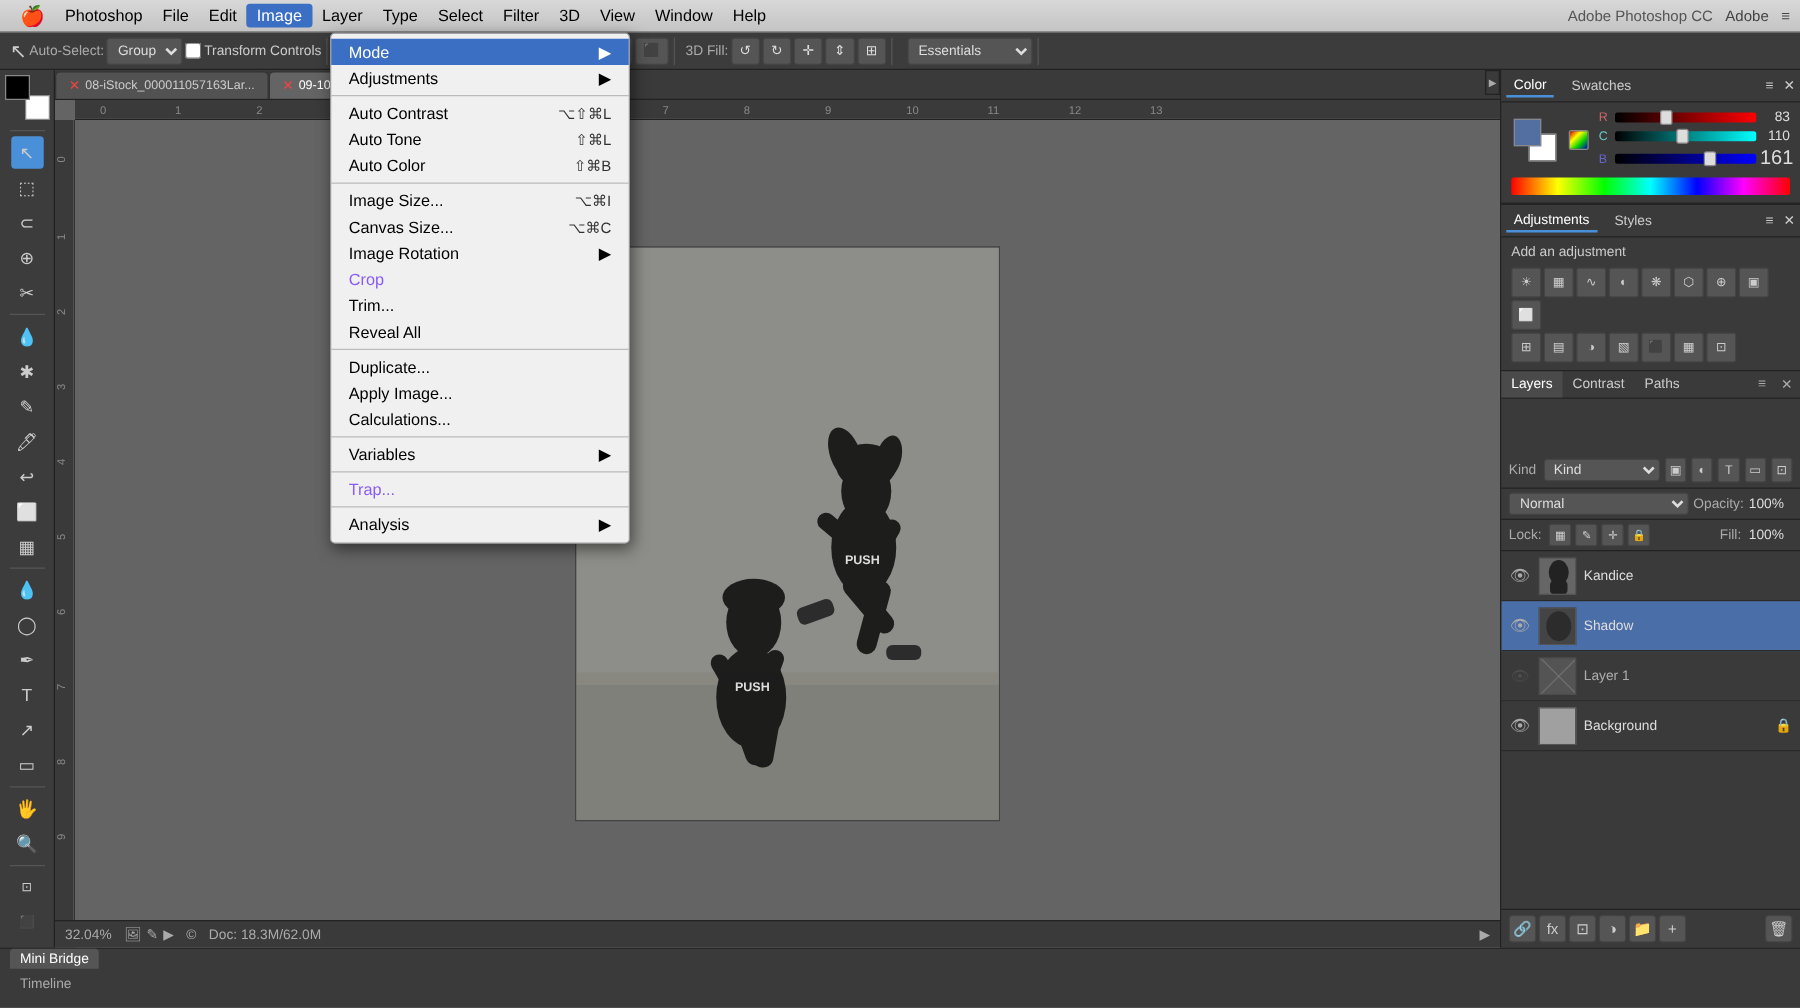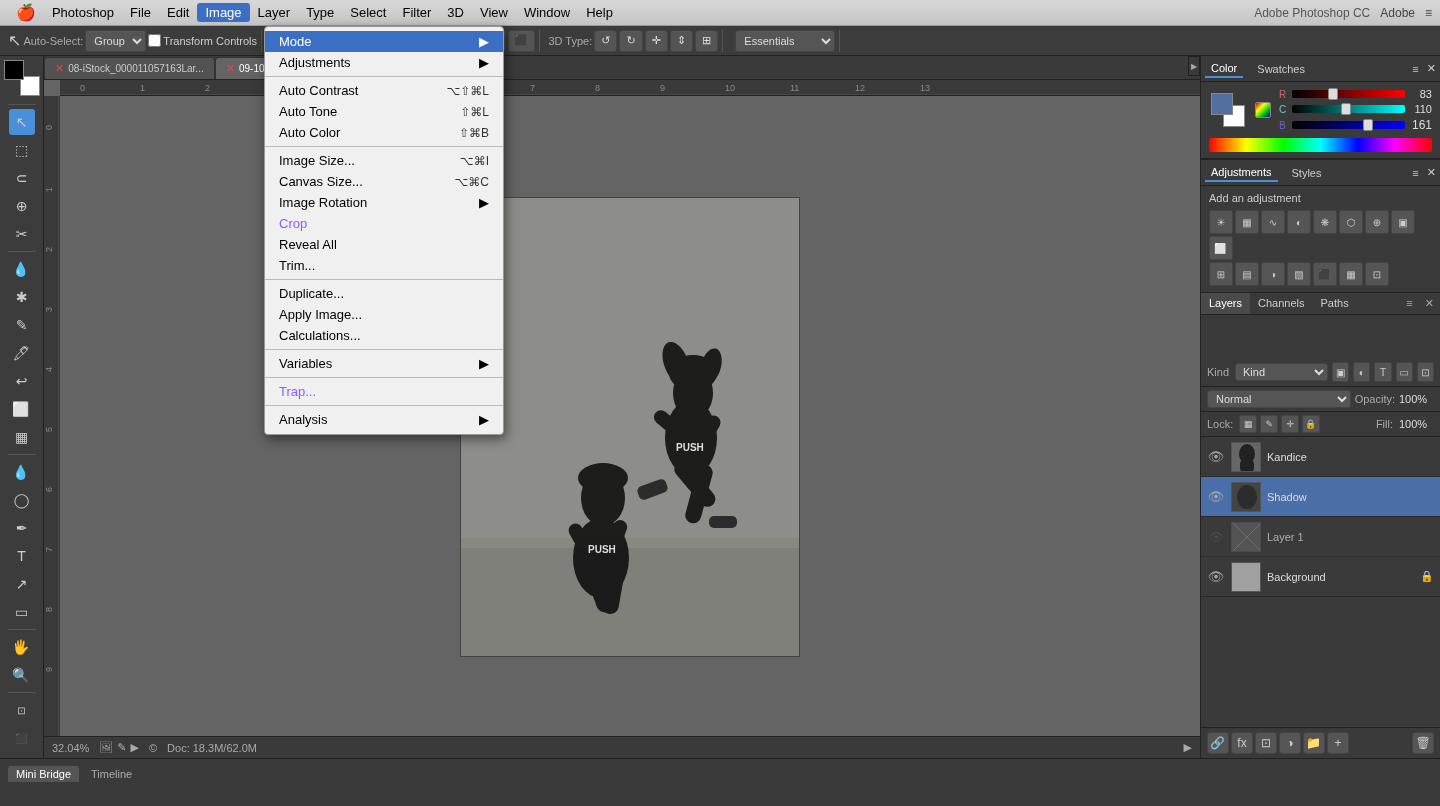--- a/index.html
+++ b/index.html
@@ -267,21 +267,21 @@
     <button class="toolbar-btn">⬛</button>
     <button class="toolbar-btn">⬛</button>
     <button class="toolbar-btn">⬛</button>
     <button class="toolbar-btn">⬛</button>
     <button class="toolbar-btn">⬛</button>
     <button class="toolbar-btn">⬛</button>
     <button class="toolbar-btn">⬛</button>
     <button class="toolbar-btn">⬛</button>
   </div>
   <div class="toolbar-group">
-    <span style="color:#aaa; font-size:11px;">3D Type:</span>
+    <span style="color:#aaa; font-size:11px;">3D Fill:</span>
     <button class="toolbar-btn">↺</button>
     <button class="toolbar-btn">↻</button>
     <button class="toolbar-btn">✛</button>
     <button class="toolbar-btn">⇕</button>
     <button class="toolbar-btn">⊞</button>
   </div>
   <span class="spacer"></span>
   <div class="toolbar-group">
     <select class="toolbar-select" style="width:100px;">
       <option>Essentials</option>
@@ -490,21 +490,21 @@
               <div style="flex:1; height:8px; background:linear-gradient(to right, #000, #0ff); border-radius:2px; position:relative;">
                 <div style="position:absolute; top:-2px; left:43%; width:10px; height:12px; background:#ddd; border:1px solid #888; border-radius:2px;"></div>
               </div>
               <span style="width:24px; text-align:right; font-size:11px; color:#ddd;">110</span>
             </div>
             <div style="display:flex; align-items:center; gap:3px;">
               <span style="width:10px; font-size:10px; color:#66c;">B</span>
               <div style="flex:1; height:8px; background:linear-gradient(to right, #000, #00f); border-radius:2px; position:relative;">
                 <div style="position:absolute; top:-2px; left:63%; width:10px; height:12px; background:#ddd; border:1px solid #888; border-radius:2px;"></div>
               </div>
-              <span style="width:24px; text-align:right; font-size:12px; color:#ddd;">161</span>
+              <span style="width:24px; text-align:right; font-size:16px; color:#ddd;">161</span>
             </div>
           </div>
         </div>
         <div style="height:14px; background:linear-gradient(to right, #f00, #ff0, #0f0, #0ff, #00f, #f0f, #f00); border-radius:2px; margin-top:6px;"></div>
       </div>
     </div>
 
     <div style="border-bottom:1px solid #222;">
       <div class="panel-header">
         <span class="panel-tab active">Adjustments</span>
@@ -533,21 +533,21 @@
           <div class="adj-icon-btn" title="Threshold">⬛</div>
           <div class="adj-icon-btn" title="Gradient Map">▦</div>
           <div class="adj-icon-btn" title="Selective Color">⊡</div>
         </div>
       </div>
     </div>
 
     <div id="layers-panel" style="flex:1; display:flex; flex-direction:column; overflow:hidden;">
       <div class="layers-tabs">
         <span class="layers-tab active">Layers</span>
-        <span class="layers-tab">Channels</span>
+        <span class="layers-tab">Contrast</span>
         <span class="layers-tab">Paths</span>
         <span style="margin-left:auto; padding:4px 6px; cursor:pointer; font-size:11px; color:#aaa;">≡</span>
         <span style="padding:4px 6px; cursor:pointer; font-size:11px; color:#aaa;">✕</span>
       </div>
 
       <div class="layers-controls">
         <span style="font-size:11px; color:#aaa; margin-right:2px;">Kind</span>
         <select class="layers-kind-select">
           <option>Kind</option>
           <option>Name</option>
@@ -655,21 +655,21 @@
         <div class="layers-bottom-btn" title="Add layer mask">⊡</div>
         <div class="layers-bottom-btn" title="Create new fill or adjustment">◑</div>
         <div class="layers-bottom-btn" title="Create new group">📁</div>
         <div class="layers-bottom-btn" title="Create new layer">+</div>
         <div class="layers-bottom-btn" title="Delete layer" style="margin-left:auto;">🗑</div>
       </div>
     </div>
   </div>
 </div>
 
-<div id="bottombar" style="height:24px; background:#3a3a3a; border-top:1px solid #222; display:flex; align-items:flex-end; padding:0 8px; gap:4px;">
+<div id="bottombar" style="height:24px; background:#3a3a3a; border-top:1px solid #222; display:flex; align-items:flex-start; padding:0 8px; gap:4px;flex-direction:column;">
   <span class="bottom-tab active">Mini Bridge</span>
   <span class="bottom-tab">Timeline</span>
 </div>
 
 <div id="image-menu">
 
   <div class="menu-row highlighted">
     <span>Mode</span>
     <span class="arrow">▶</span>
   </div>
@@ -705,24 +705,24 @@
     <span class="shortcut">⌥⌘C</span>
   </div>
   <div class="menu-row">
     <span>Image Rotation</span>
     <span class="arrow">▶</span>
   </div>
   <div class="menu-row disabled">
     <span>Crop</span>
   </div>
   <div class="menu-row">
+    <span>Trim...</span>
+  </div>
+  <div class="menu-row">
     <span>Reveal All</span>
-  </div>
-  <div class="menu-row">
-    <span>Trim...</span>
   </div>
 
   <div class="menu-separator"></div>
 
   <div class="menu-row">
     <span>Duplicate...</span>
   </div>
   <div class="menu-row">
     <span>Apply Image...</span>
   </div>

